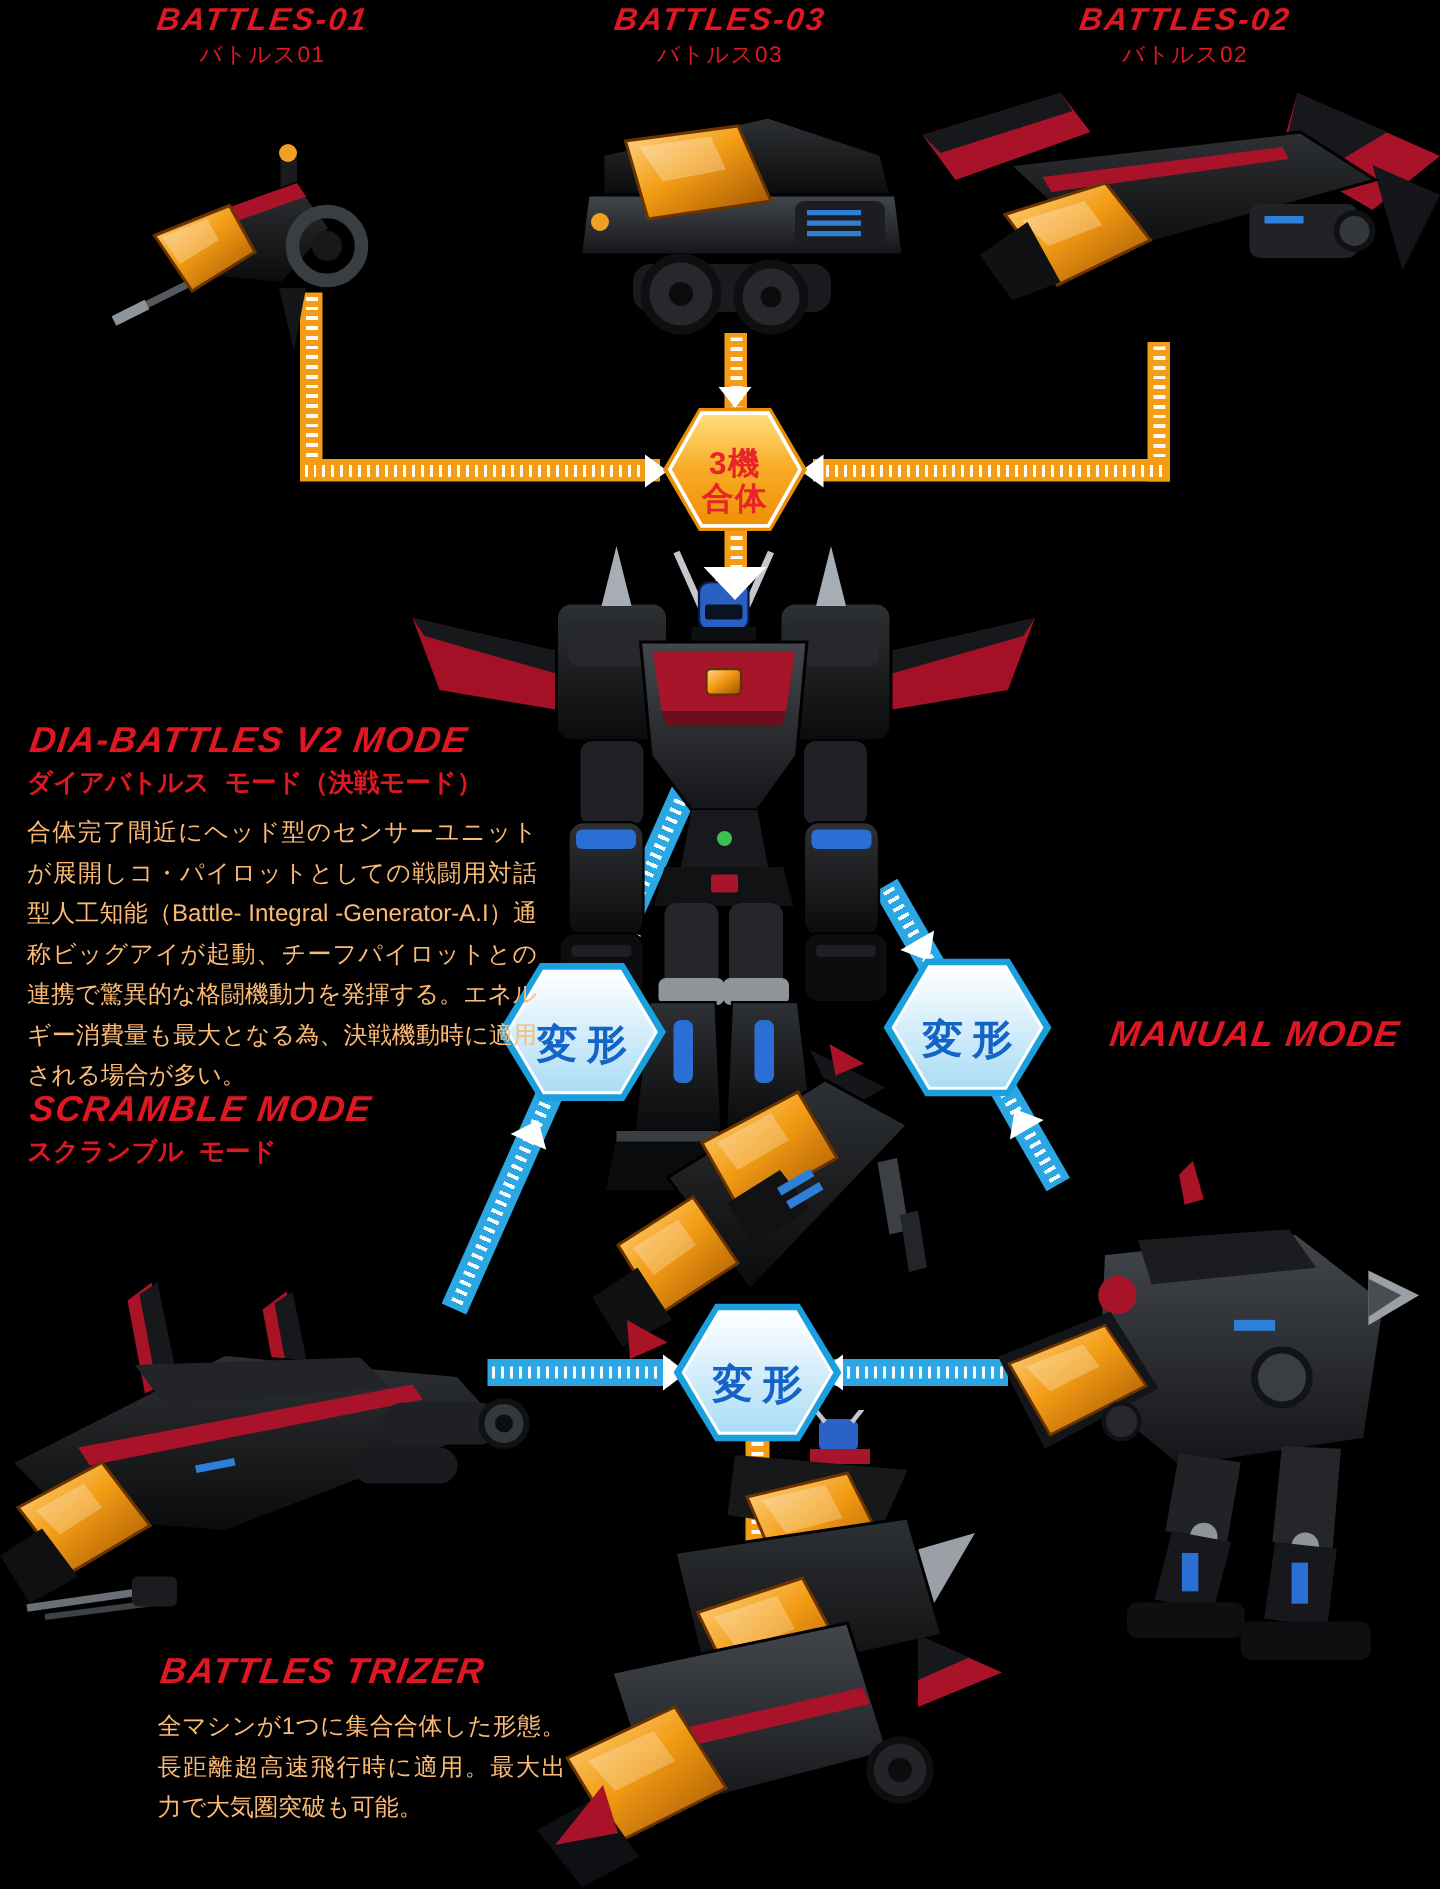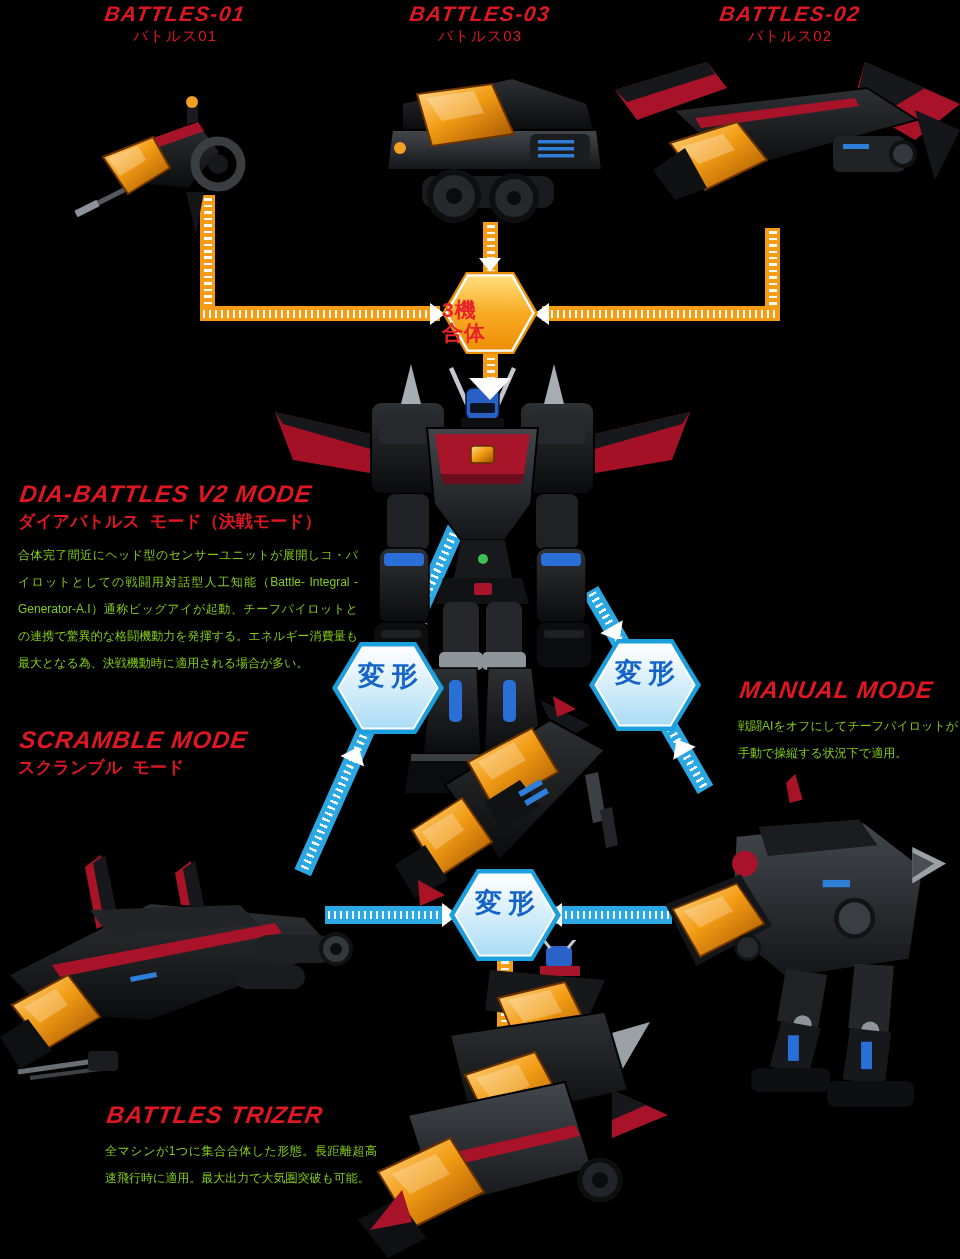--- a/index.html
+++ b/index.html
@@ -8,37 +8,37 @@
           font-family:"Liberation Sans",sans-serif;}
   .img{position:absolute;z-index:3;}
   .img.over{z-index:4;}
   
   .unit-label{position:absolute;z-index:6;text-align:center;color:#de1723;}
   .unit-name{display:block;font-size:21px;font-weight:bold;font-style:italic;letter-spacing:1.5px;transform:skewX(-8deg);white-space:nowrap;}
   .unit-kana{display:block;font-size:15px;font-weight:normal;letter-spacing:1px;margin-top:1px;}
   .mode-block{position:absolute;z-index:6;}
   .mode-title{color:#de1723;font-size:24px;font-weight:bold;font-style:italic;letter-spacing:1px;transform:skewX(-8deg);transform-origin:left bottom;white-space:nowrap;}
   .mode-subtitle{color:#de1723;font-size:17px;font-weight:bold;margin-top:2px;white-space:nowrap;font-family:Liberation Mono, monospace;}
-  .mode-body{color:#84cc16;font-size:12px;line-height:27px;margin-top:9px;text-align:justify;}
+  .mode-body{color:#fdba74;font-size:16px;line-height:27px;margin-top:9px;text-align:justify;}
   
   .oband{position:absolute;background:#f49c15;z-index:2;}
   .bband{position:absolute;background:#2ba7e4;z-index:2;}
   .oband.h::after,.bband.h::after{content:"";position:absolute;left:3px;right:3px;top:50%;height:8px;margin-top:-4px;
       background:repeating-linear-gradient(to right,rgba(255,255,255,.95) 0 2px,transparent 2px 6px);}
   .oband.v::after,.bband.v::after{content:"";position:absolute;top:3px;bottom:3px;left:50%;width:8px;margin-left:-4px;
       background:repeating-linear-gradient(to bottom,rgba(255,255,255,.95) 0 2.5px,transparent 2.5px 6.5px);}
   .arr{position:absolute;width:0;height:0;z-index:4;}
   .tip-down{position:absolute;left:50%;margin-left:-13px;width:0;height:0;
       border-left:13px solid transparent;border-right:13px solid transparent;border-top:16px solid #fff;}
   .tip-up{position:absolute;left:50%;margin-left:-13px;width:0;height:0;
       border-left:13px solid transparent;border-right:13px solid transparent;border-bottom:16px solid #fff;}
   
   .hex{position:absolute;z-index:5;}
   .hex svg{position:absolute;left:0;top:0;width:100%;height:100%;}
-  .hex-label{position:absolute;left:0;top:0;right:0;bottom:0;display:flex;justify-content:center;font-weight:bold;margin-top:16px;}
+  .hex-label{position:absolute;left:0;top:0;right:0;bottom:0;display:flex;align-items:center;justify-content:center;font-weight:bold;margin-top:16px;}
   .combine-label{flex-direction:column;color:#e8232a;font-size:21px;line-height:1.1;letter-spacing:1px;}
   .transform-label{color:#1464c8;font-size:27px;letter-spacing:6px;padding-left:6px;}
 </style>
 </head>
 <body>
 
 <svg width="0" height="0" style="position:absolute">
   <defs>
     <linearGradient id="gAmber" x1="0" y1="0" x2="1" y2="1">
       <stop offset="0" stop-color="#ffd98f"></stop>
@@ -329,21 +329,20 @@
     <div class="mode-body">合体完了間近にヘッド型のセンサーユニットが展開しコ・パイロットとしての戦闘用対話型人工知能（Battle- Integral -Generator-A.I）通称ビッグアイが起動、チーフパイロットとの連携で驚異的な格闘機動力を発揮する。エネルギー消費量も最大となる為、決戦機動時に適用される場合が多い。</div>
   </div>
 
   <div class="mode-block" style="left:18px;top:726px;width:268px;">
     <div class="mode-title">SCRAMBLE MODE</div>
     <div class="mode-subtitle">スクランブル モード</div>
   </div>
 
   <div class="mode-block" style="left:738px;top:676px;width:220px;">
     <div class="mode-title">MANUAL MODE</div>
-    <div class="mode-body">戦闘AIをオフにしてチーフパイロットが手動で操縦する状況下で適用。</div>
   </div>
 
   <div class="mode-block" style="left:105px;top:1101px;width:272px;">
     <div class="mode-title">BATTLES TRIZER</div>
     <div class="mode-body">全マシンが1つに集合合体した形態。長距離超高速飛行時に適用。最大出力で大気圏突破も可能。</div>
   </div>
 
 </div>
 
 </body></html>

